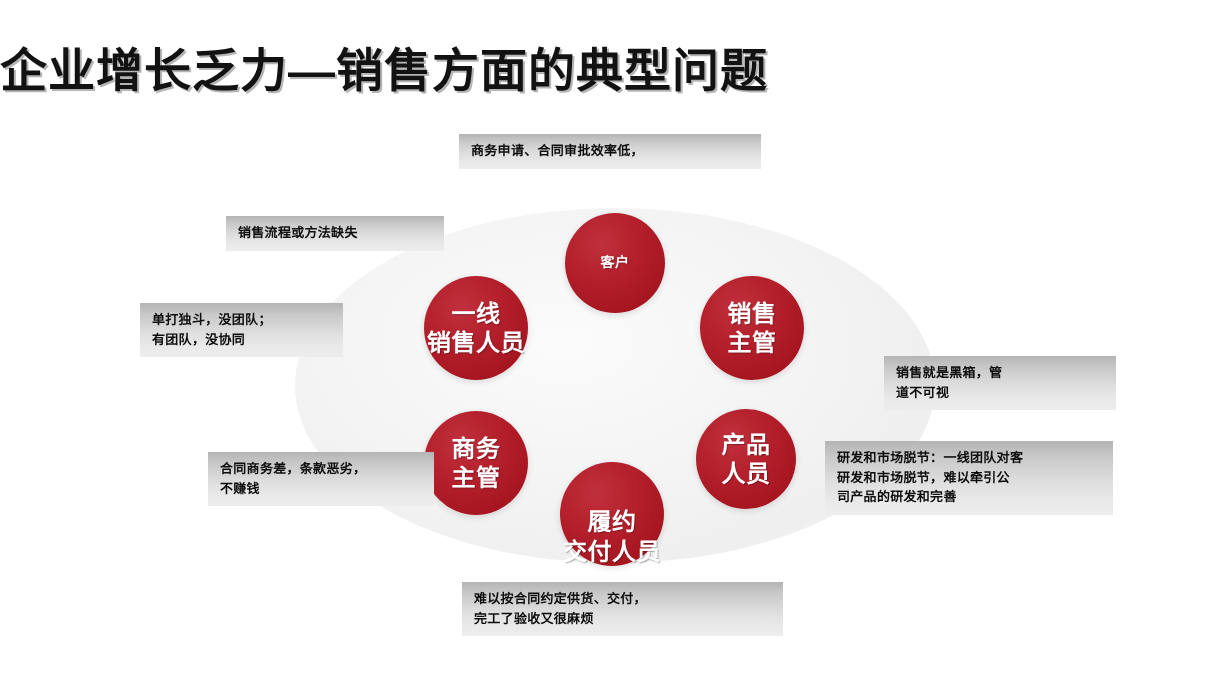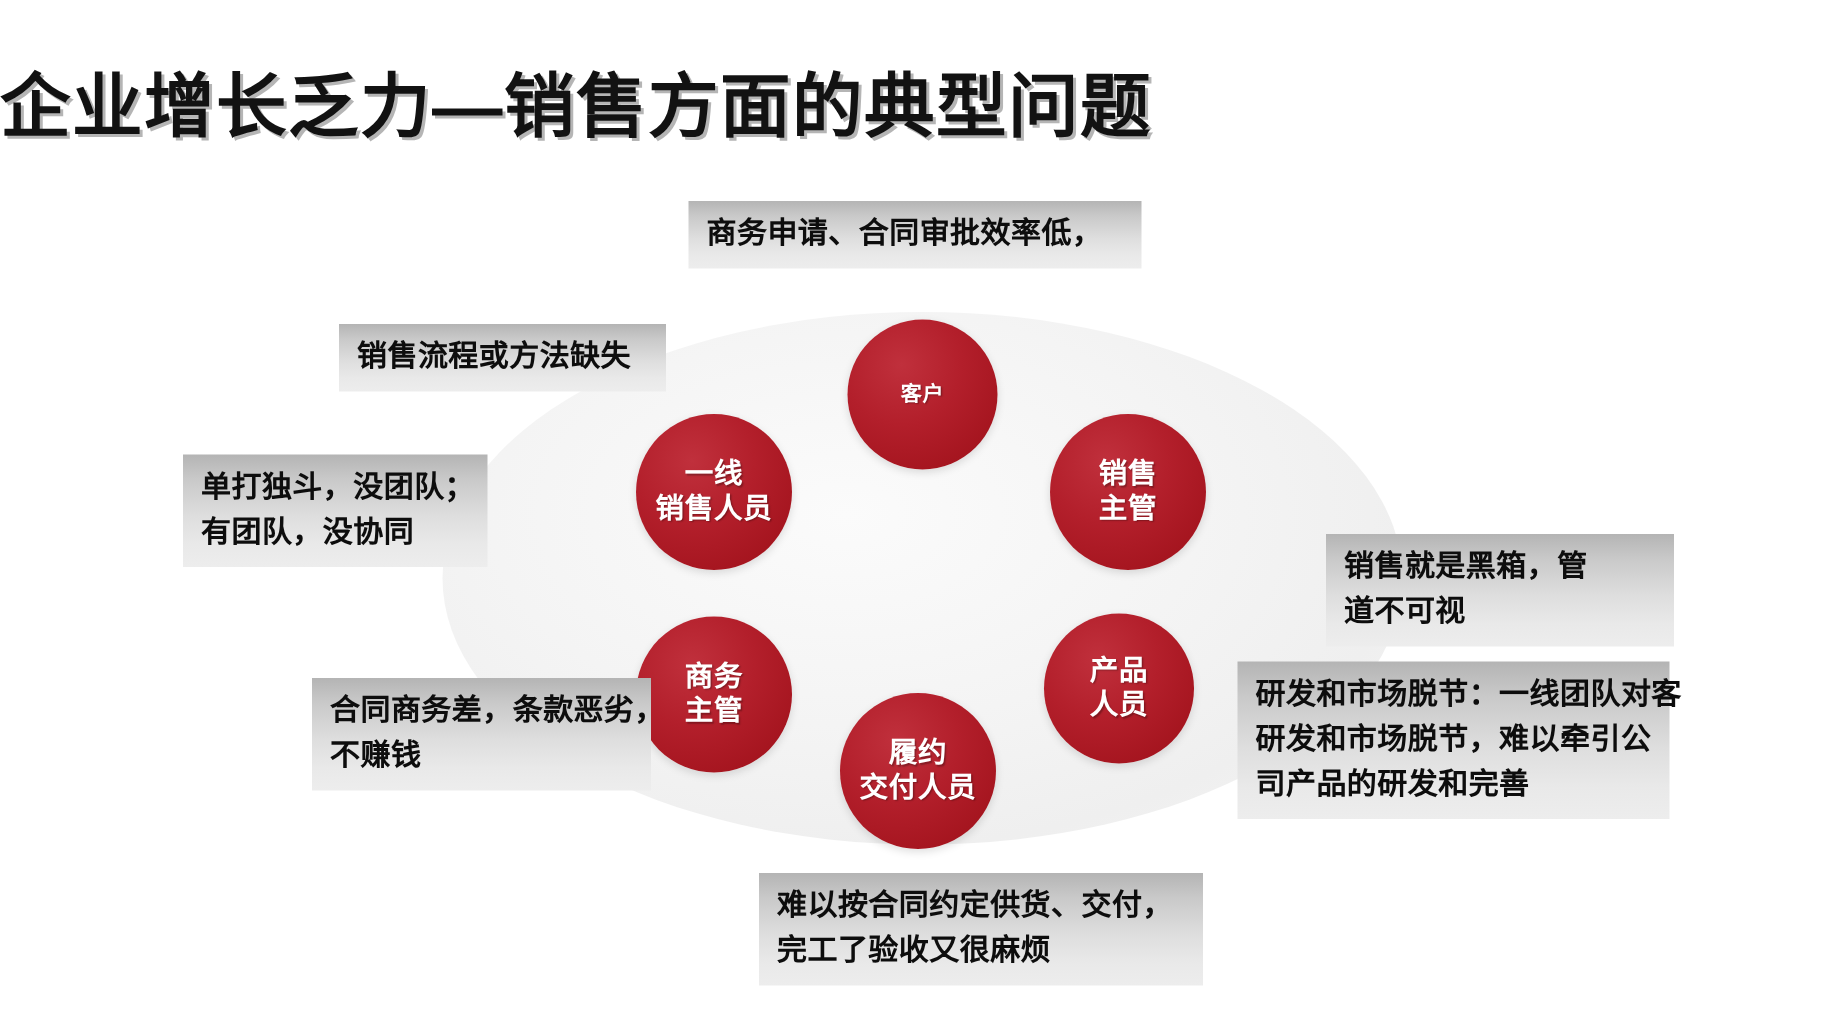--- a/index.html
+++ b/index.html
@@ -51,55 +51,55 @@
     border-radius: 50%;
     background: radial-gradient(circle at 36% 30%, #c0303c 0%, #b31f2b 42%, #a5151f 78%, #971019 100%);
     box-shadow: 0 2px 6px rgba(0,0,0,0.13);
     display: flex;
     align-items: center;
     justify-content: center;
     text-align: center;
     color: #ffffff;
     font-weight: bold;
     line-height: 1.22;
-    font-size: 19px;
+    font-size: 24px;
     letter-spacing: 0.5px;
     text-shadow: 1px 1px 1px rgba(0,0,0,0.28);
   }
   .role-circle .role-label { display: block; }
 
   .rc-customer  { left: 565px; top: 213px; width: 100px; height: 100px; font-size: 14px; }
   .rc-frontline { left: 424px; top: 276px; width: 104px; height: 104px; }
   .rc-salesmgr  { left: 700px; top: 276px; width: 104px; height: 104px; }
   .rc-bizmgr    { left: 424px; top: 411px; width: 104px; height: 104px; }
   .rc-product   { left: 696px; top: 409px; width: 100px; height: 100px; }
-  .rc-delivery  { left: 560px; top: 462px; width: 104px; height: 104px; }
+  .rc-delivery  { left: 560px; top: 462px; width: 104px; height: 104px; align-items: flex-end; }
 
   
   .callout {
     position: absolute;
     background: linear-gradient(to bottom, #b4b4b4 0%, #c9c9c9 22%, #dedede 55%, #e9e9e9 80%, #ededed 100%);
     color: #0d0d0d;
     font-weight: bold;
-    font-size: 20px;
+    font-size: 13px;
     line-height: 1.5;
     padding: 7px 12px 8px 12px;
     box-sizing: border-box;
     letter-spacing: 0.3px;
   }
   .callout .line { display: block; white-space: nowrap; }
 
   .co-top        { left: 459px; top: 134px; width: 302px; }
   .co-left-1     { left: 226px; top: 216px; width: 218px; }
-  .co-left-2     { left: 122px; top: 303px; width: 203px; }
+  .co-left-2     { left: 140px; top: 303px; width: 203px; }
   .co-left-3     { left: 160px; top: 452px; width: 226px; margin-left: 48px; }
   .co-right-1    { left: 805px; top: 219px; width: 318px; }
   .co-right-2    { left: 884px; top: 332px; width: 232px; margin-top: 24px; }
   .co-right-3    { left: 825px; top: 441px; width: 288px; }
-  .co-bottom     { left: 462px; top: 582px; width: 296px; margin-left: 44px; }
+  .co-bottom     { left: 462px; top: 582px; width: 321px; }
 </style>
 </head>
 <body>
 
 <div class="slide">
 
   <div class="slide-title">企业增长乏力—销售方面的典型问题</div>
 
   <div class="bg-ellipse"></div>
 

